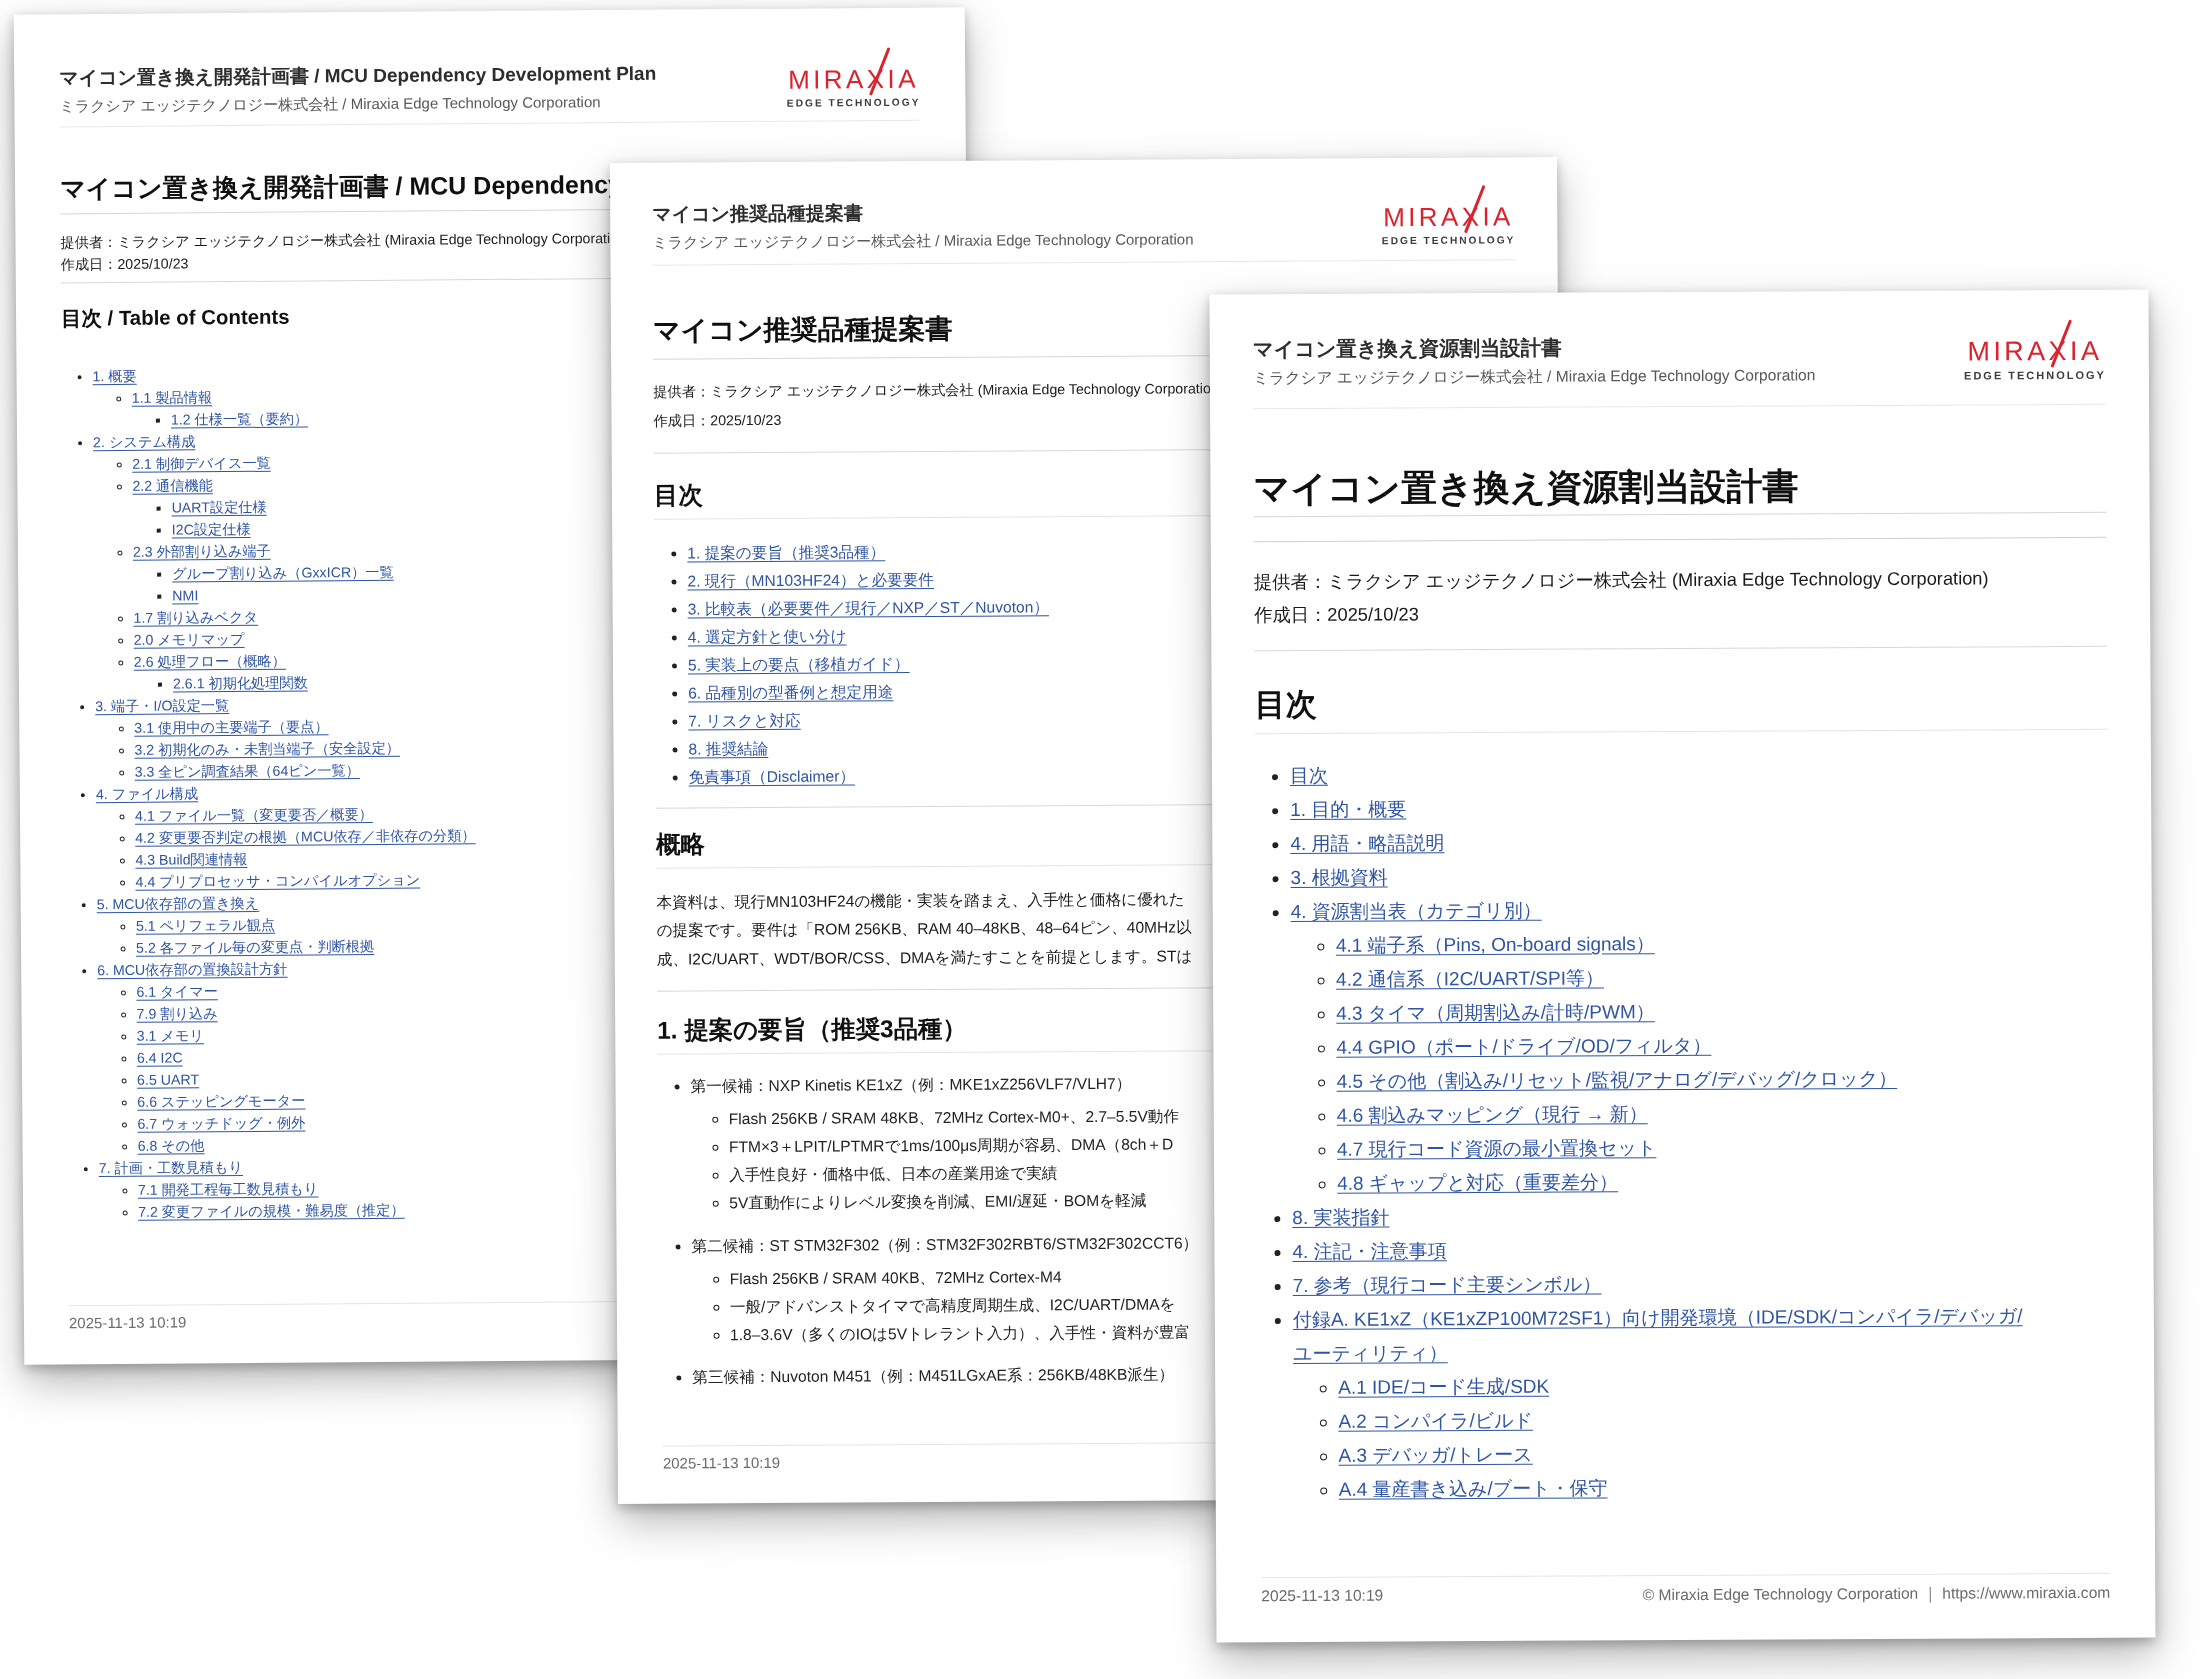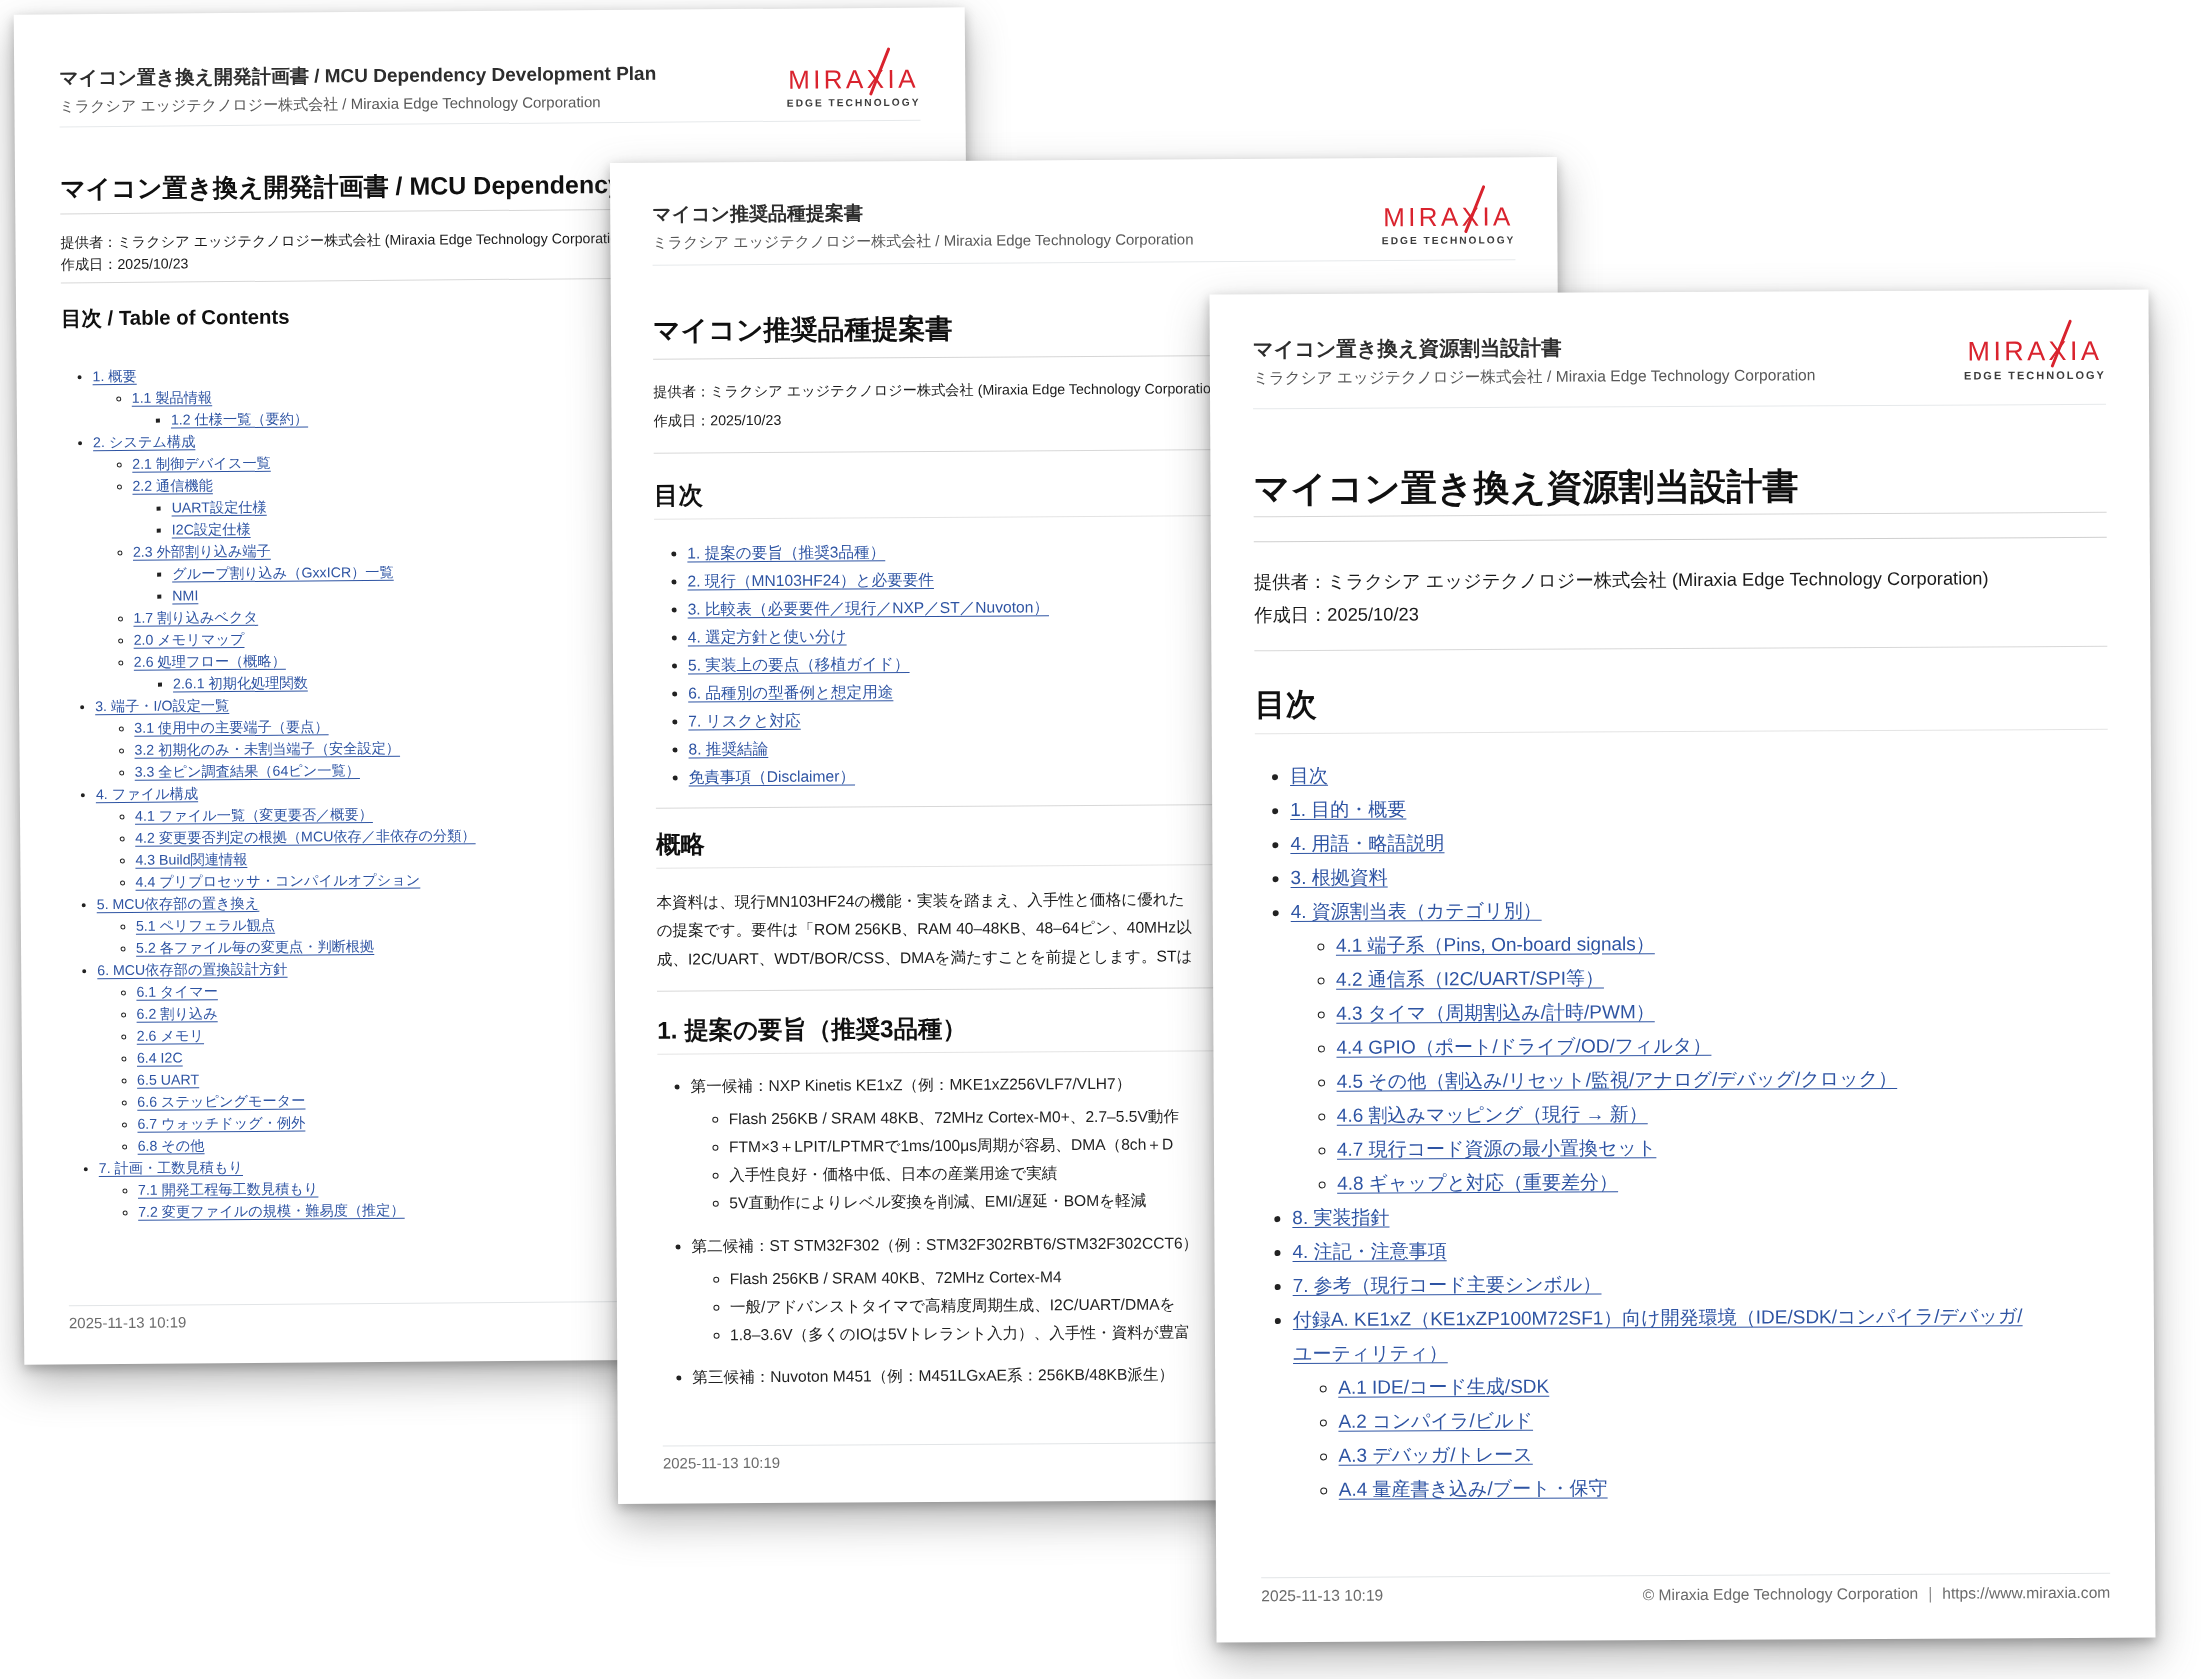--- a/index.html
+++ b/index.html
@@ -158,22 +158,22 @@
           <li><a href="#" class="toc-link">4.2 変更要否判定の根拠（MCU依存／非依存の分類）</a></li>
           <li><a href="#" class="toc-link">4.3 Build関連情報</a></li>
           <li><a href="#" class="toc-link">4.4 プリプロセッサ・コンパイルオプション</a></li>
         </ul></li>
       <li><a href="#" class="toc-link">5. MCU依存部の置き換え</a><ul>
           <li><a href="#" class="toc-link">5.1 ペリフェラル観点</a></li>
           <li><a href="#" class="toc-link">5.2 各ファイル毎の変更点・判断根拠</a></li>
         </ul></li>
       <li><a href="#" class="toc-link">6. MCU依存部の置換設計方針</a><ul>
           <li><a href="#" class="toc-link">6.1 タイマー</a></li>
-          <li><a href="#" class="toc-link">6.2 割り込み</a></li>
-          <li><a href="#" class="toc-link">2.6 メモリ</a></li>
+          <li><a href="#" class="toc-link">7.9 割り込み</a></li>
+          <li><a href="#" class="toc-link">3.1 メモリ</a></li>
           <li><a href="#" class="toc-link">6.4 I2C</a></li>
           <li><a href="#" class="toc-link">6.5 UART</a></li>
           <li><a href="#" class="toc-link">6.6 ステッピングモーター</a></li>
           <li><a href="#" class="toc-link">6.7 ウォッチドッグ・例外</a></li>
           <li><a href="#" class="toc-link">6.8 その他</a></li>
         </ul></li>
       <li><a href="#" class="toc-link">7. 計画・工数見積もり</a><ul>
           <li><a href="#" class="toc-link">7.1 開発工程毎工数見積もり</a></li>
           <li><a href="#" class="toc-link">7.2 変更ファイルの規模・難易度（推定）</a></li>
         </ul></li>

